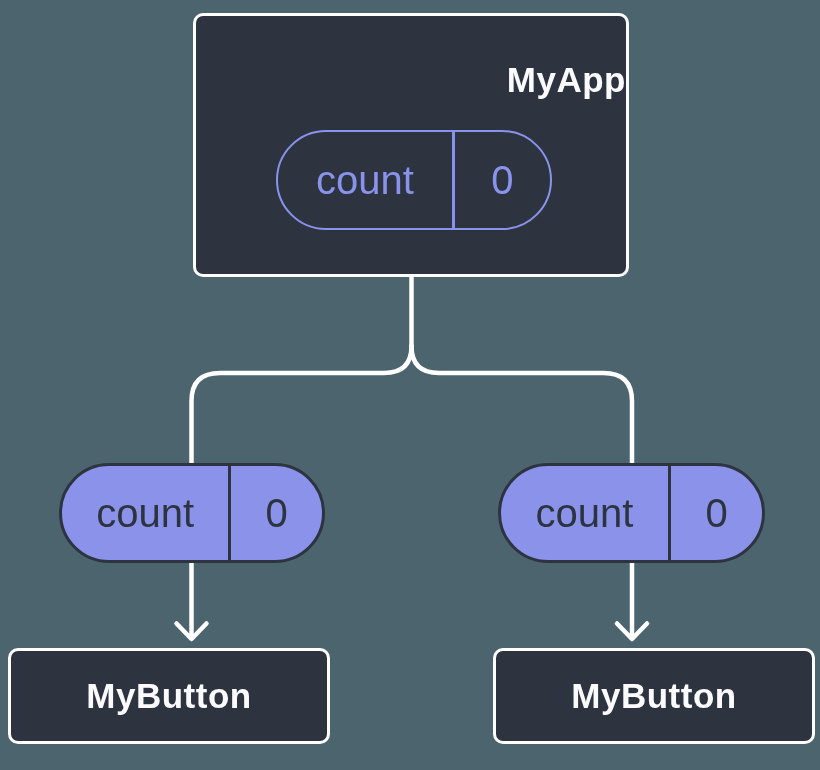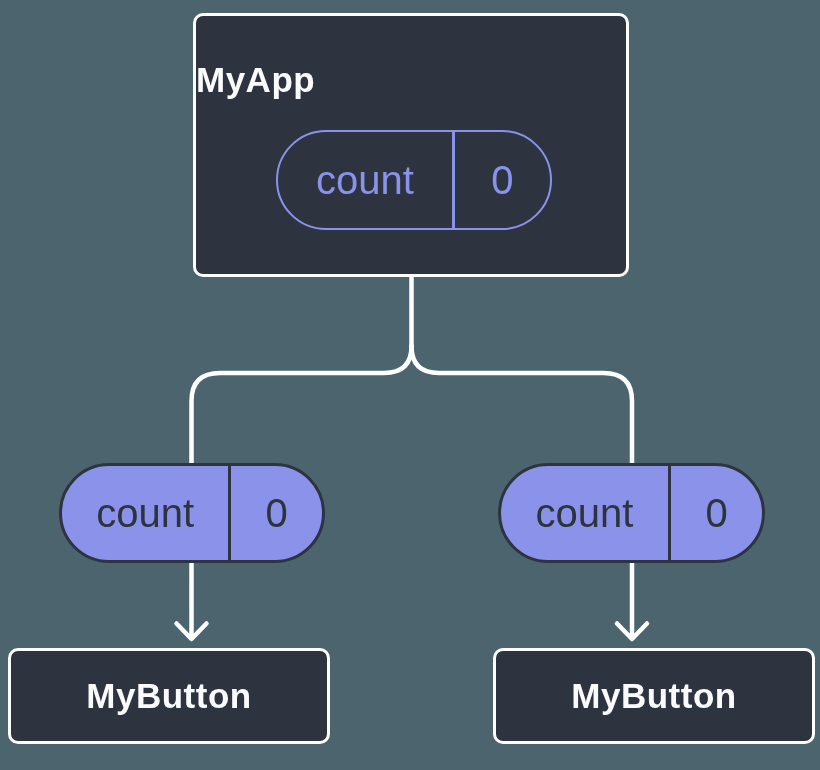--- a/index.html
+++ b/index.html
@@ -38,21 +38,21 @@
   }
   .node-root {
     left: 193px; top: 13px;
     width: 436px; height: 264px;
   }
   .node-title {
     color: #FBFBFD;
     font-size: 35px;
     font-weight: 700;
     letter-spacing: 0.5px;
-    text-align: left;
+    text-align: right;
   }
   .node-root .node-title {
     position: absolute;
     left: 0; right: 0;
     top: 42px;
     line-height: 44px;
   }
   .pill {
     display: flex;
     align-items: stretch;

